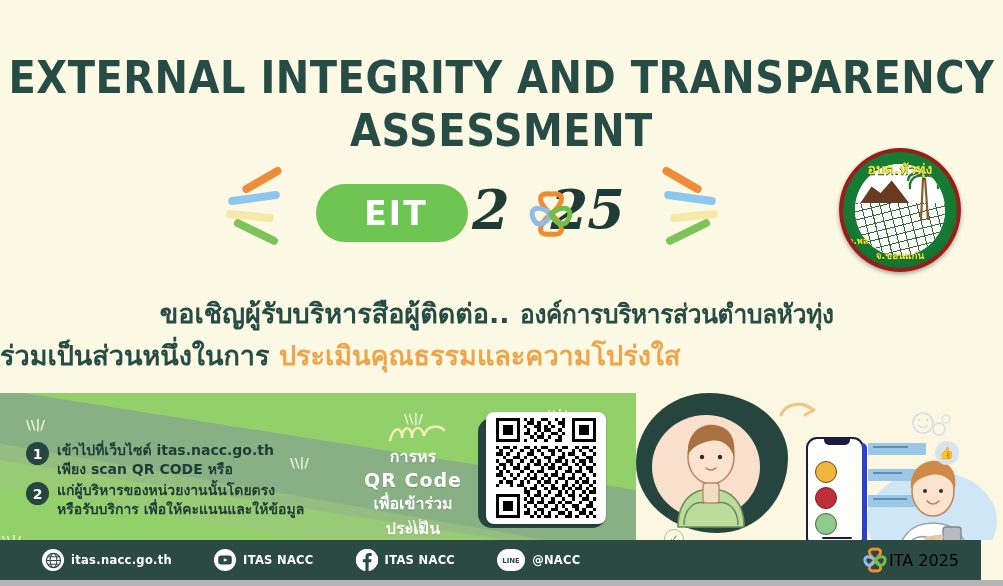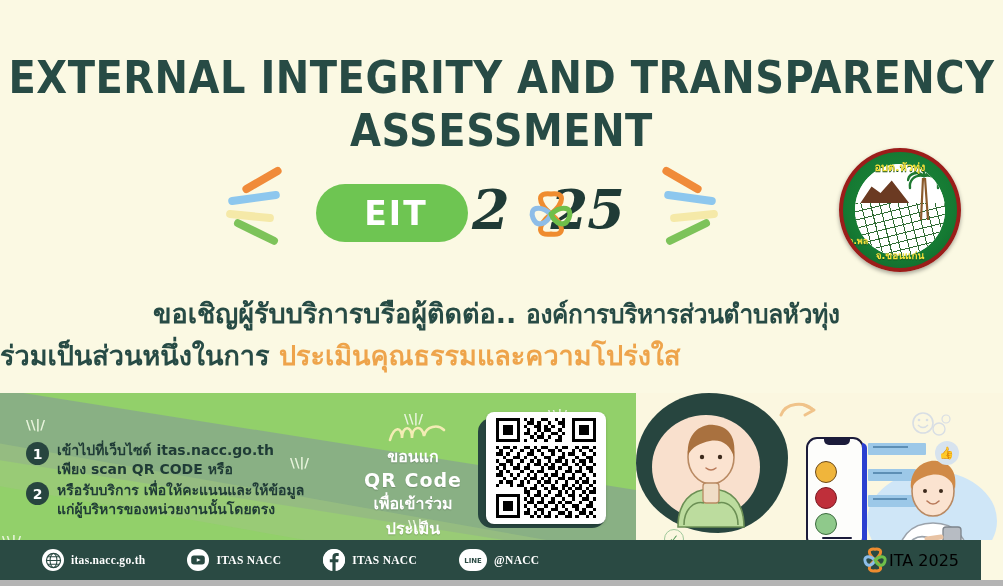--- a/index.html
+++ b/index.html
@@ -84,21 +84,21 @@
     background:
       repeating-linear-gradient(76deg, #2f6b33 0 1px, transparent 1px 9px),
       repeating-linear-gradient(-14deg, #2f6b33 0 1px, transparent 1px 8px),
       #ffffff;
   }
   .seal .palm {
     position:absolute; left:52px; top:4px; width:34px; height:54px;
   }
   .seal .txt-top, .seal .txt-bot {
     position:absolute; left:0; width:100%; text-align:center;
-    color:#f5e23c; font-weight:bold; font-size:11px;
+    color:#f5e23c; font-weight:bold; font-size:14px;
     text-shadow:0 1px 0 #0a4a1e;
   }
   .seal .txt-top { top:6px; }
   .seal .txt-bot { bottom:5px; font-size:10px; }
   .seal .txt-side {
     position:absolute; bottom:20px; color:#f5e23c; font-weight:bold; font-size:9px;
     text-shadow:0 1px 0 #0a4a1e;
   }
   .seal .txt-side.l { left:5px; }
 
@@ -175,21 +175,21 @@
 
   
   .footer {
     position:absolute; left:0; top:540px; width:981px; height:40px;
     background:#2a4a43;
     display:flex; align-items:center;
   }
   .fitem { display:flex; align-items:center; margin-left:14px; }
   .fitem .lbl {
     color:#ffffff; font-size:11.5px; font-weight:bold; margin-left:7px;
-    letter-spacing:.3px; white-space:nowrap;font-family:Liberation Serif, serif;
+    letter-spacing:.3px; white-space:nowrap;
   }
   .ficon {
     width:22px; height:22px; border-radius:50%;
     background:#ffffff; display:flex; align-items:center; justify-content:center;
     flex:0 0 auto;
     margin-left:28px;
   }
   .ficon.globe { background:#ffffff; }
   .ficon.line { background:#ffffff; border-radius:11px; width:28px; }
   .fspacer { flex:1 1 auto; }
@@ -320,21 +320,21 @@
         </g>
         <path d="M16 10 L14 52 M18 10 L21 52" stroke="#8a5a2b" stroke-width="2.2" fill="none"></path>
       </svg>
     </div>
     <div class="txt-top">อบต.หัวทุ่ง</div>
     <div class="txt-side l">อ.พล</div>
     <div class="txt-bot">จ.ขอนแก่น</div>
   </div>
 
   <div class="invite1">
-    <span>ขอเชิญผู้รับบริการบรือผู้ติดต่อ..</span><span class="org">องค์การบริหารส่วนตำบลหัวทุ่ง</span>
+    <span>ขอเชิญผู้รับบริหารสือผู้ติดต่อ..</span><span class="org">องค์การบริหารส่วนตำบลหัวทุ่ง</span>
   </div>
   <div class="invite2">
     <span>ร่วมเป็นส่วนหนึ่งในการ </span><span class="hl">ประเมินคุณธรรมและความโปร่งใส</span>
   </div>
 
   <div class="greenpanel">
     <div class="band"></div>
     <div class="band2"></div>
 
     <div class="sparkle" style="left:26px;top:24px;">\\|/</div>
@@ -349,33 +349,33 @@
       <div class="step">
         <div class="stepnum">1</div>
         <div class="steptext">
           <div>เข้าไปที่เว็บไซต์ itas.nacc.go.th</div>
           <div>เพียง scan QR CODE หรือ</div>
         </div>
       </div>
       <div class="step">
         <div class="stepnum">2</div>
         <div class="steptext">
+          <div>แก่ผู้บริหารของหน่วยงานนั้นโดยตรง</div>
           <div>หรือรับบริการ เพื่อให้คะแนนและให้ข้อมูล</div>
-          <div>แก่ผู้บริหารของหน่วยงานนั้นโดยตรง</div>
         </div>
       </div>
     </div>
   </div>
 
   <svg class="squiggle" viewBox="0 0 60 24">
     <path d="M2 18 C6 4, 14 4, 14 16 C14 4, 24 2, 24 16 C24 4, 34 2, 36 14 C38 4, 50 2, 56 8" fill="none" stroke="#f3ecb4" stroke-width="2.6" stroke-linecap="round"></path>
   </svg>
 
   <div class="scanlabel">
-    <span class="s1">ขอนแก</span>
+    <span class="s1">การหร</span>
     <span class="s2">QR Code</span>
     <span class="s3">เพื่อเข้าร่วมประเมิน</span>
   </div>
 
   <div class="qrwrap">
     <div class="qrwhite">
       <svg class="qrcode" viewBox="0 0 29 29" shape-rendering="crispEdges">
         <rect width="29" height="29" fill="#fff"></rect>
         <g fill="#000">
           <rect x="0" y="0" width="7" height="1"></rect>

